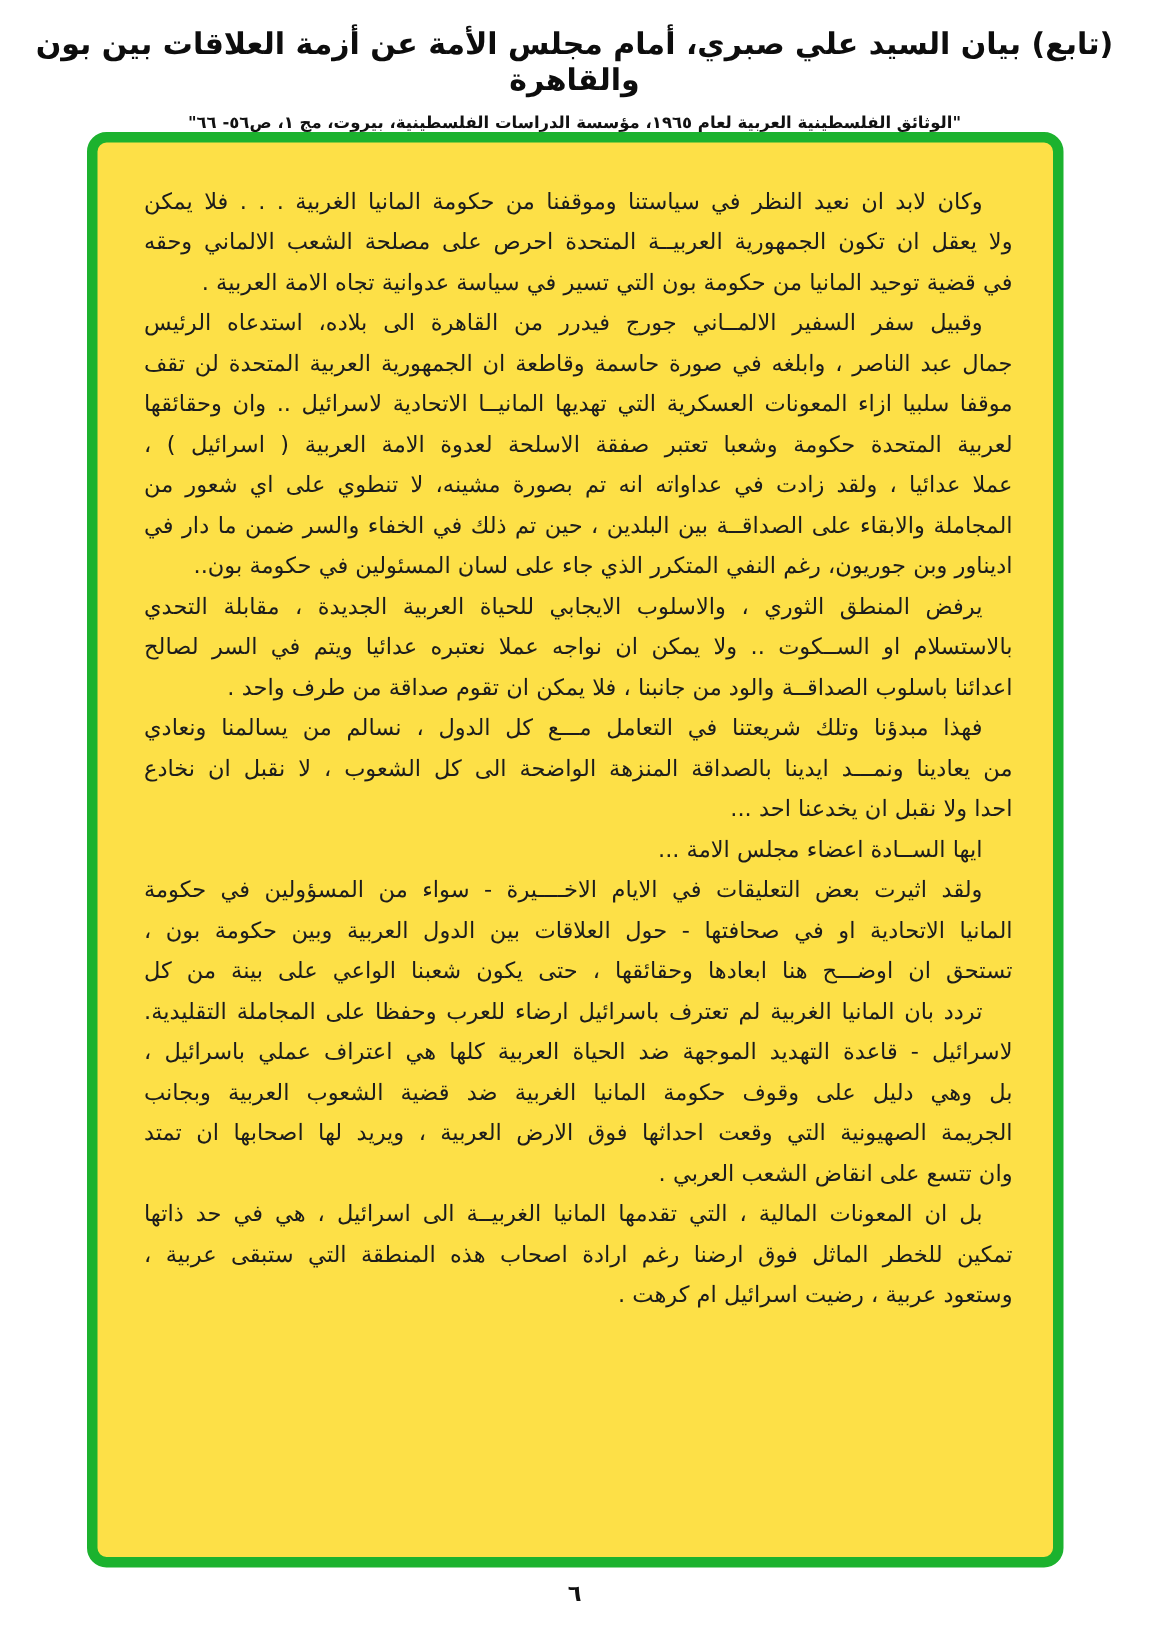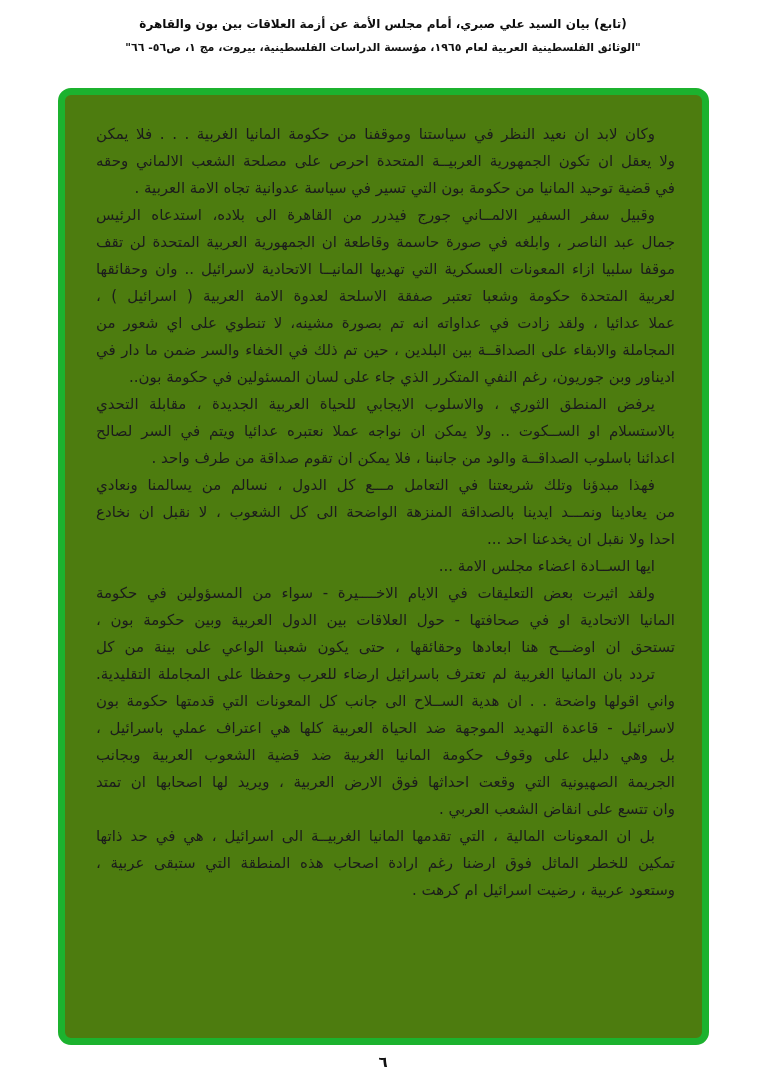--- a/index.html
+++ b/index.html
@@ -17,39 +17,39 @@
   }
   .doc-header {
     position: absolute;
     top: 17px;
     left: 0;
     right: 0;
     text-align: center;
     color: #0d0d0d;
   }
   .doc-title {
-    font-size: 12px;
+    font-size: 20px;
     font-weight: bold;
     letter-spacing: 0;
   }
   .doc-source {
     margin-top: 10px;
     font-size: 11px;
     font-weight: bold;
     color: #111111;
   }
   .green-frame {
     position: absolute;
     left: 58px;
     top: 88px;
     width: 651px;
     height: 957px;
     border: 7px solid #1cb22e;
     border-radius: 13px;
-    background: #4d7c0f;
+    background: #fde047;
     padding-left: 14px;
   }
   .doc-body {
     position: absolute;
     top: 26px;
     right: 27px;
     left: 31px;
     font-size: 15px;
     line-height: 27px;
     color: #1c1c1c;
@@ -118,21 +118,20 @@
         <div class="para">
           <div class="line last indent">ايها الســادة اعضاء مجلس الامة ...</div>
         </div>
         <div class="para">
           <div class="line indent">ولقد اثيرت بعض التعليقات في الايام الاخــــيرة - سواء من المسؤولين في حكومة</div>
           <div class="line">المانيا الاتحادية او في صحافتها - حول العلاقات بين الدول العربية وبين حكومة بون ،</div>
           <div class="line">تستحق ان اوضـــح هنا ابعادها وحقائقها ، حتى يكون شعبنا الواعي على بينة من كل</div>
         </div>
         <div class="para">
           <div class="line indent">تردد بان المانيا الغربية لم تعترف باسرائيل ارضاء للعرب وحفظا على المجاملة التقليدية.</div>
-          <div class="line">واني اقولها واضحة . . ان هدية الســلاح الى جانب كل المعونات التي قدمتها حكومة بون</div>
           <div class="line">لاسرائيل - قاعدة التهديد الموجهة ضد الحياة العربية كلها هي اعتراف عملي باسرائيل ،</div>
           <div class="line">بل وهي دليل على وقوف حكومة المانيا الغربية ضد قضية الشعوب العربية وبجانب</div>
           <div class="line">الجريمة الصهيونية التي وقعت احداثها فوق الارض العربية ، ويريد لها اصحابها ان تمتد</div>
           <div class="line last">وان تتسع على انقاض الشعب العربي .</div>
         </div>
         <div class="para">
           <div class="line indent">بل ان المعونات المالية ، التي تقدمها المانيا الغربيــة الى اسرائيل ، هي في حد ذاتها</div>
           <div class="line">تمكين للخطر الماثل فوق ارضنا رغم ارادة اصحاب هذه المنطقة التي ستبقى عربية ،</div>
           <div class="line last">وستعود عربية ، رضيت اسرائيل ام كرهت .</div>
         </div>

